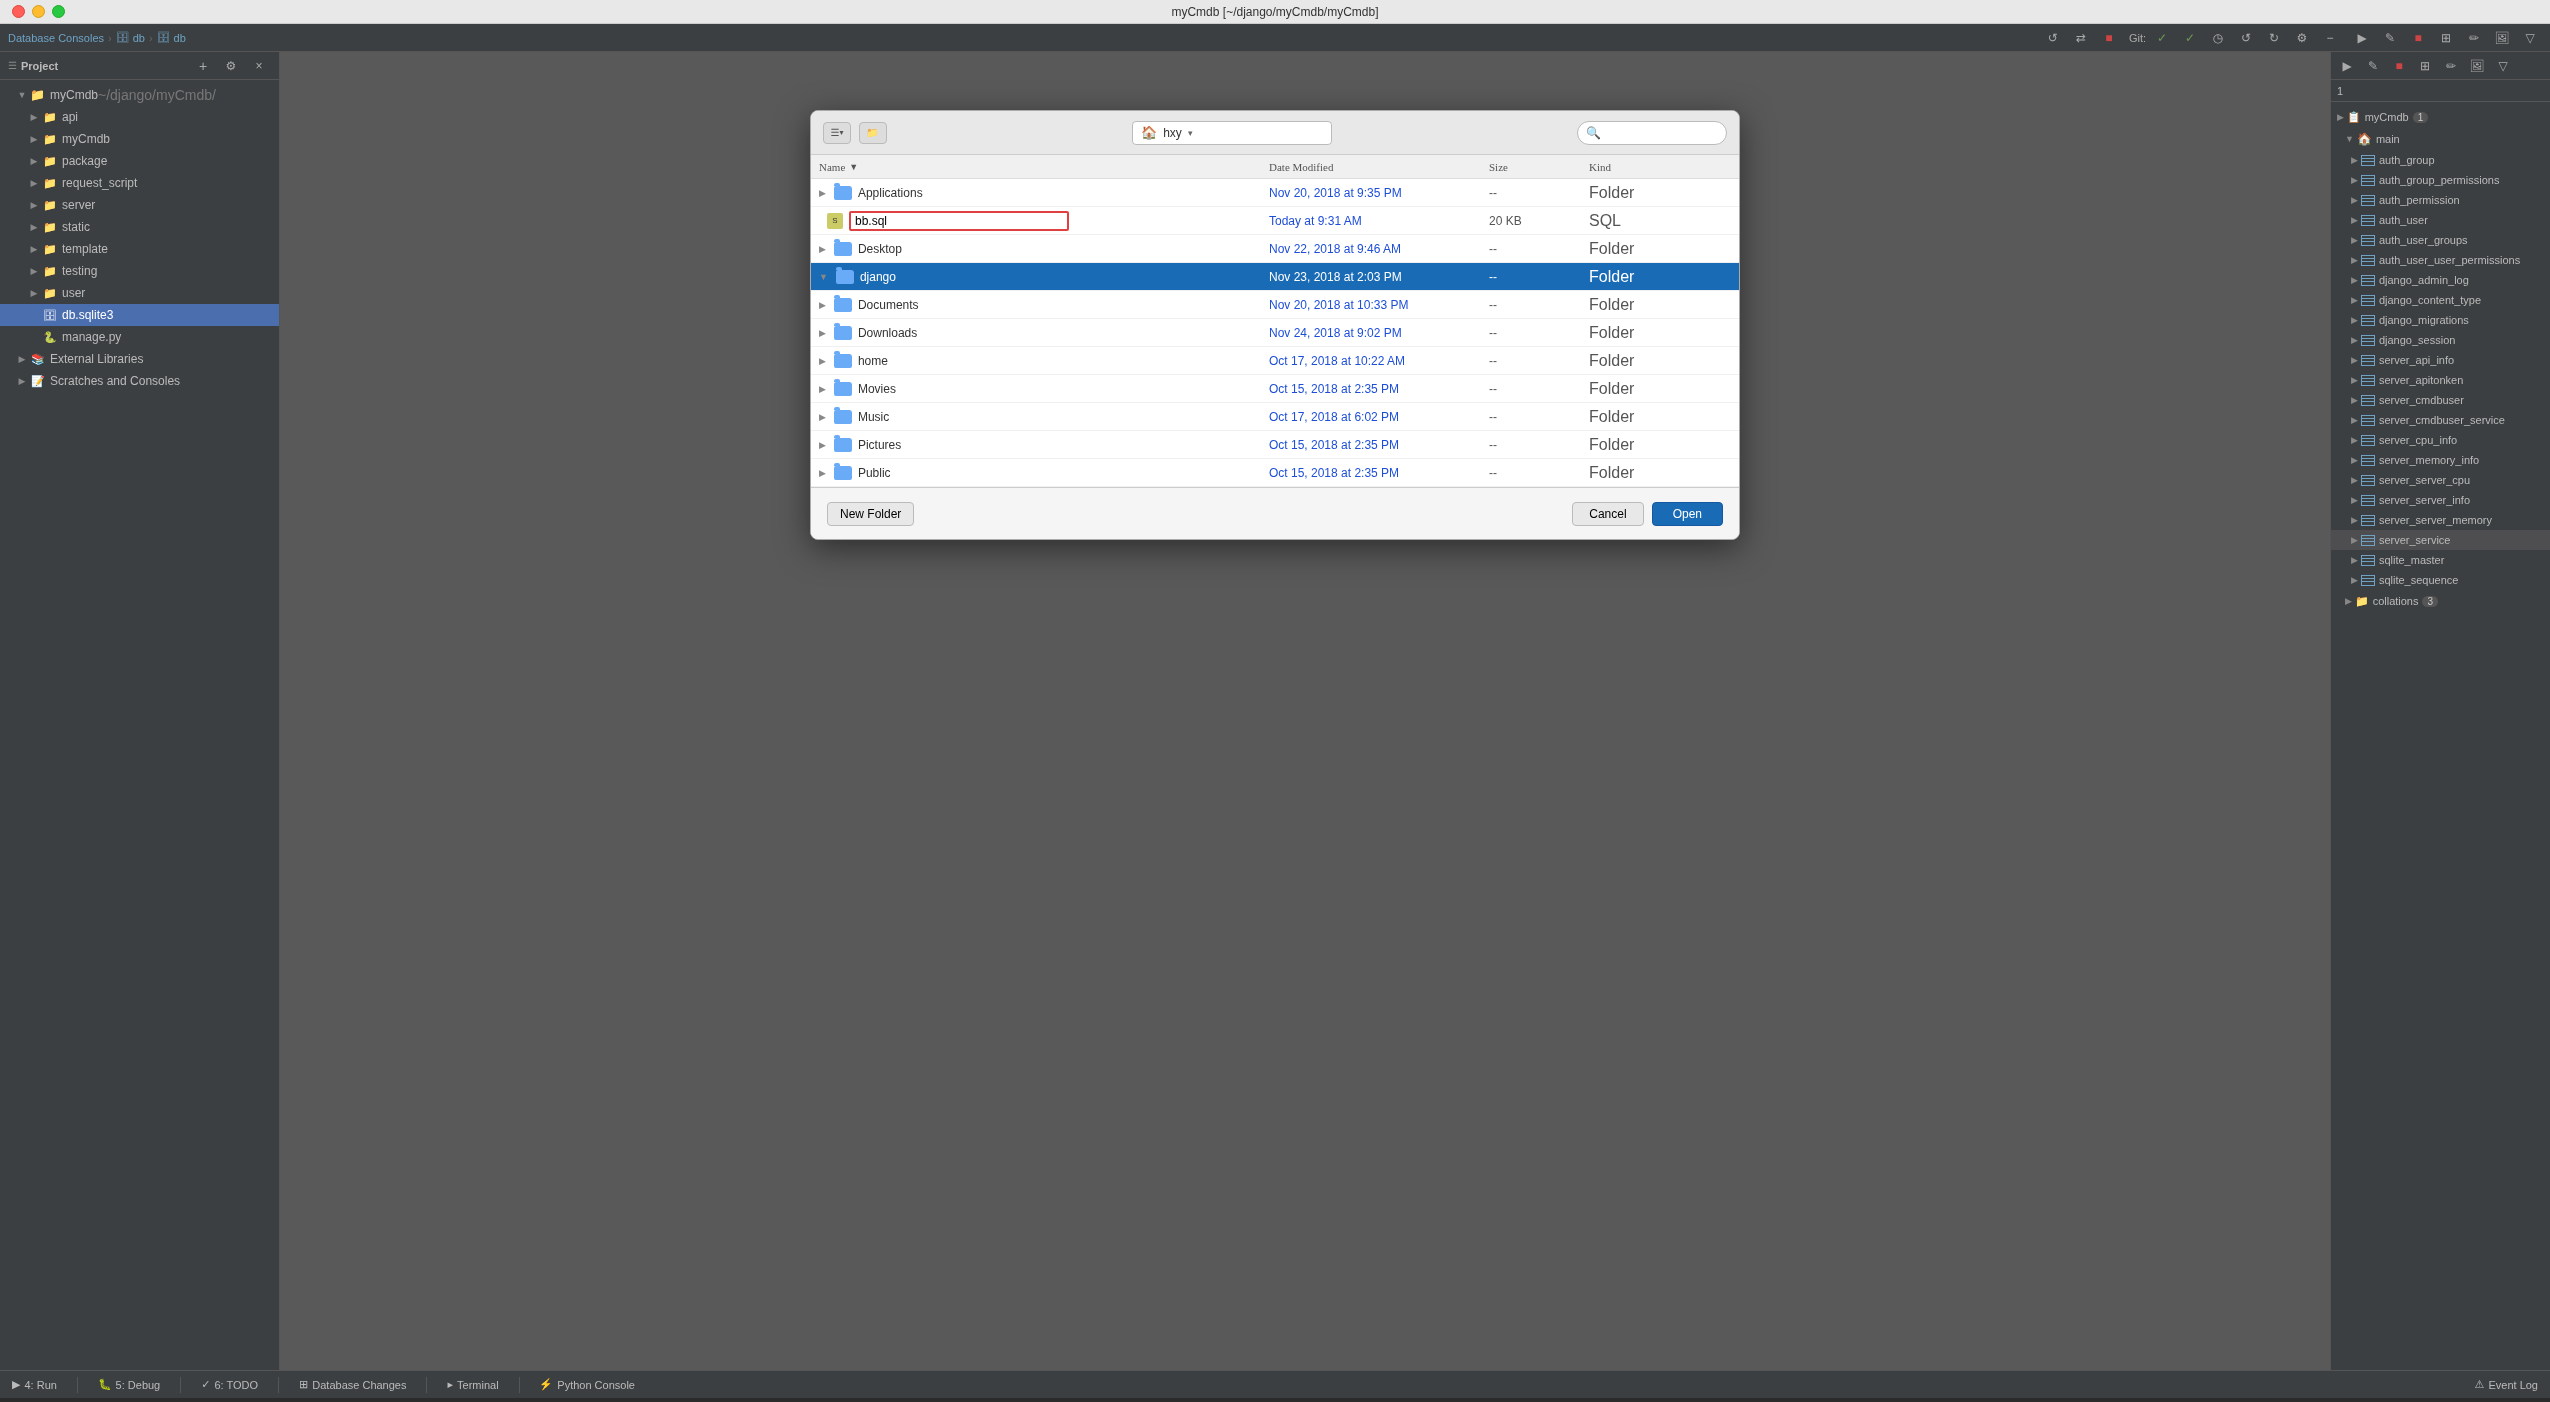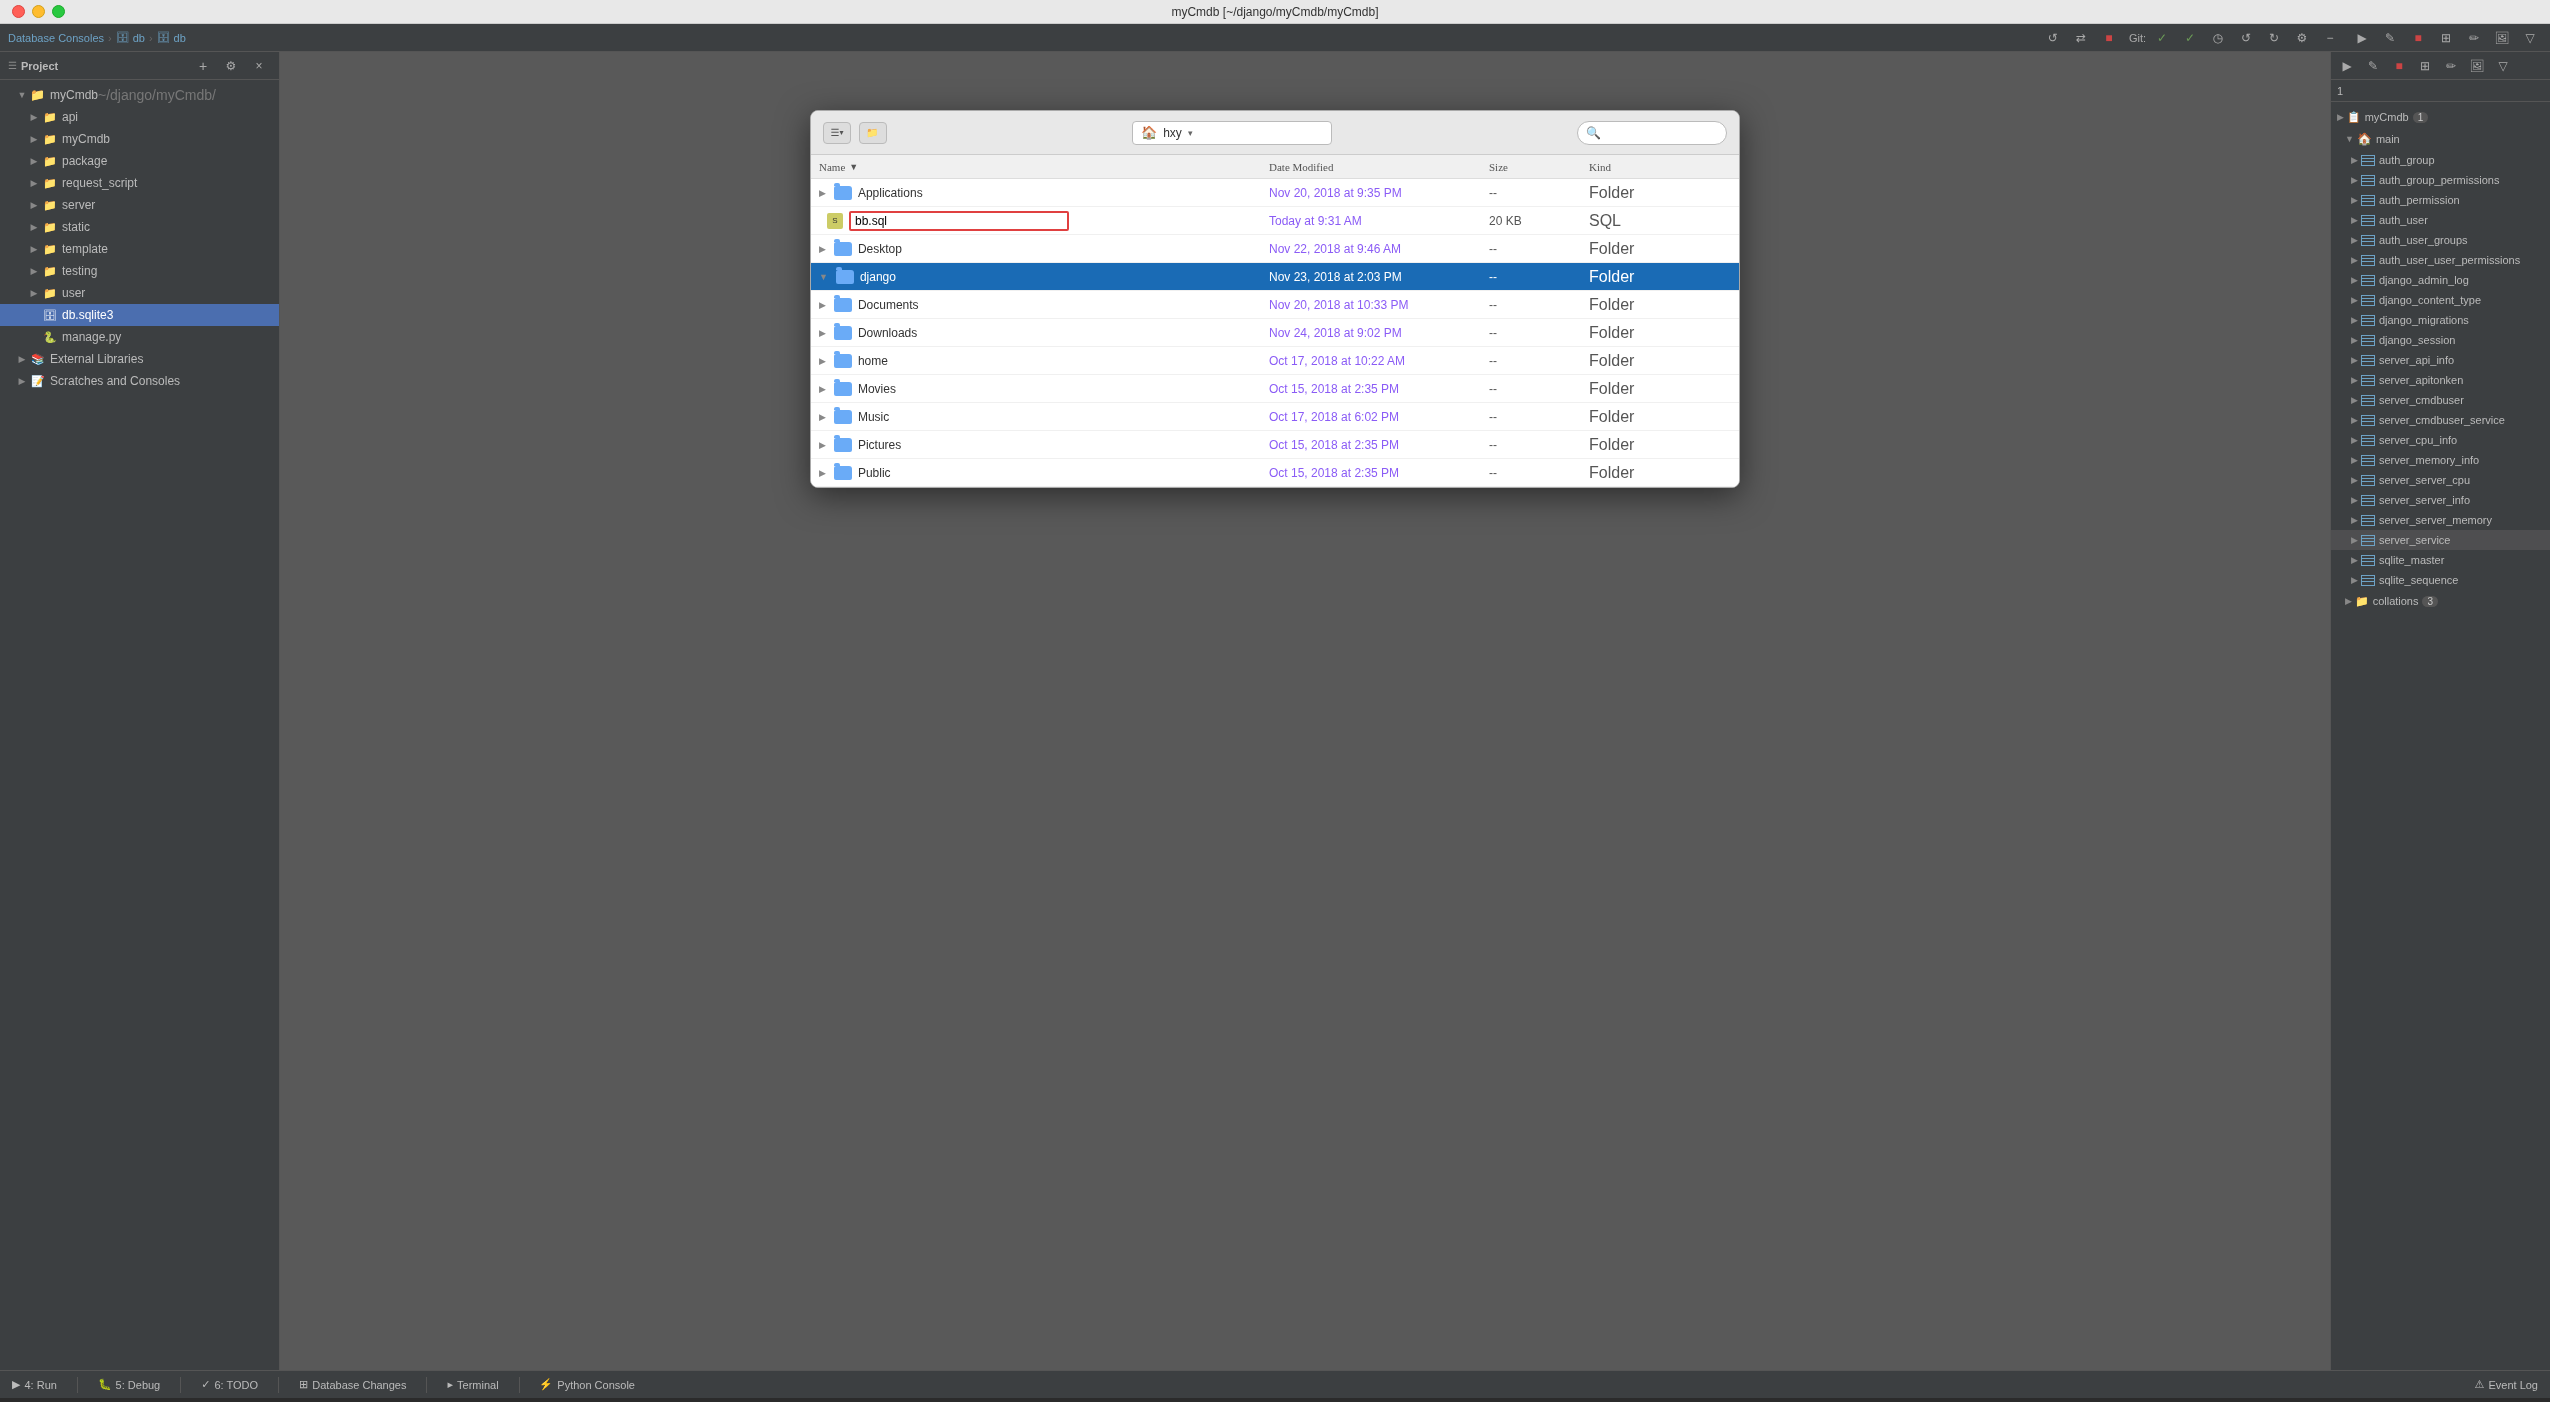--- a/index.html
+++ b/index.html
@@ -190,21 +190,21 @@
     .file-row {
       display: flex;
       height: 28px;
       align-items: center;
       border-bottom: 1px solid #f0f0f0;
       cursor: pointer;
     }
     .file-row.selected { background: #1a6bb5; color: white; }
     .file-row.selected .file-date, .file-row.selected .file-size, .file-row.selected .file-kind { color: white; }
     .file-name { width: 450px; padding: 0 8px; font-size: 12px; display: flex; align-items: center; gap: 6px; }
-    .file-date { width: 220px; padding: 0 8px; font-size: 12px; color: #8b5cf6; }
+    .file-date { width: 220px; padding: 0 8px; font-size: 12px; color: #1d4ed8; }
     .file-size { width: 100px; padding: 0 8px; font-size: 12px; color: #555; }
     .file-kind { padding: 0 8px; font-size: 16px; color: #555; }
     .file-arrow { font-size: 9px; color: #888; margin-right: 2px; }
     .file-folder-icon { width: 18px; height: 14px; background: #6aabf7; border-radius: 2px 3px 2px 2px; display: inline-flex; align-items: center; justify-content: center; font-size: 9px; flex-shrink: 0; position: relative; }
     .file-folder-icon::before { content: ''; position: absolute; top: -3px; left: 0; width: 6px; height: 3px; background: #6aabf7; border-radius: 2px 2px 0 0; }
     .file-db-icon { width: 16px; height: 16px; background: #cc6; border-radius: 2px; display: inline-flex; align-items: center; justify-content: center; font-size: 8px; color: #333; flex-shrink: 0; }
 
     
     .edit-name-field {
       background: white;
@@ -901,20 +901,27 @@
       <span class="file-arrow">▶</span>
       <div class="file-folder-icon"></div>
       <span>Public</span>
     </div>
     <div class="file-date">Oct 15, 2018 at 2:35 PM</div>
     <div class="file-size">--</div>
     <div class="file-kind">Folder</div>
   </div>
           </div>
 
+        <div class="dialog-footer">
+          <button class="btn-new-folder">New Folder</button>
+          <div class="dialog-footer-right">
+            <button class="btn-cancel">Cancel</button>
+            <button class="btn-open">Open</button>
+          </div>
+        </div>
       </div>
     </div>
 
   </div>
 
   <div class="status-bar">
     <div class="status-item">
       <span class="status-icon">▶</span>
       <span>4: Run</span>
     </div>

